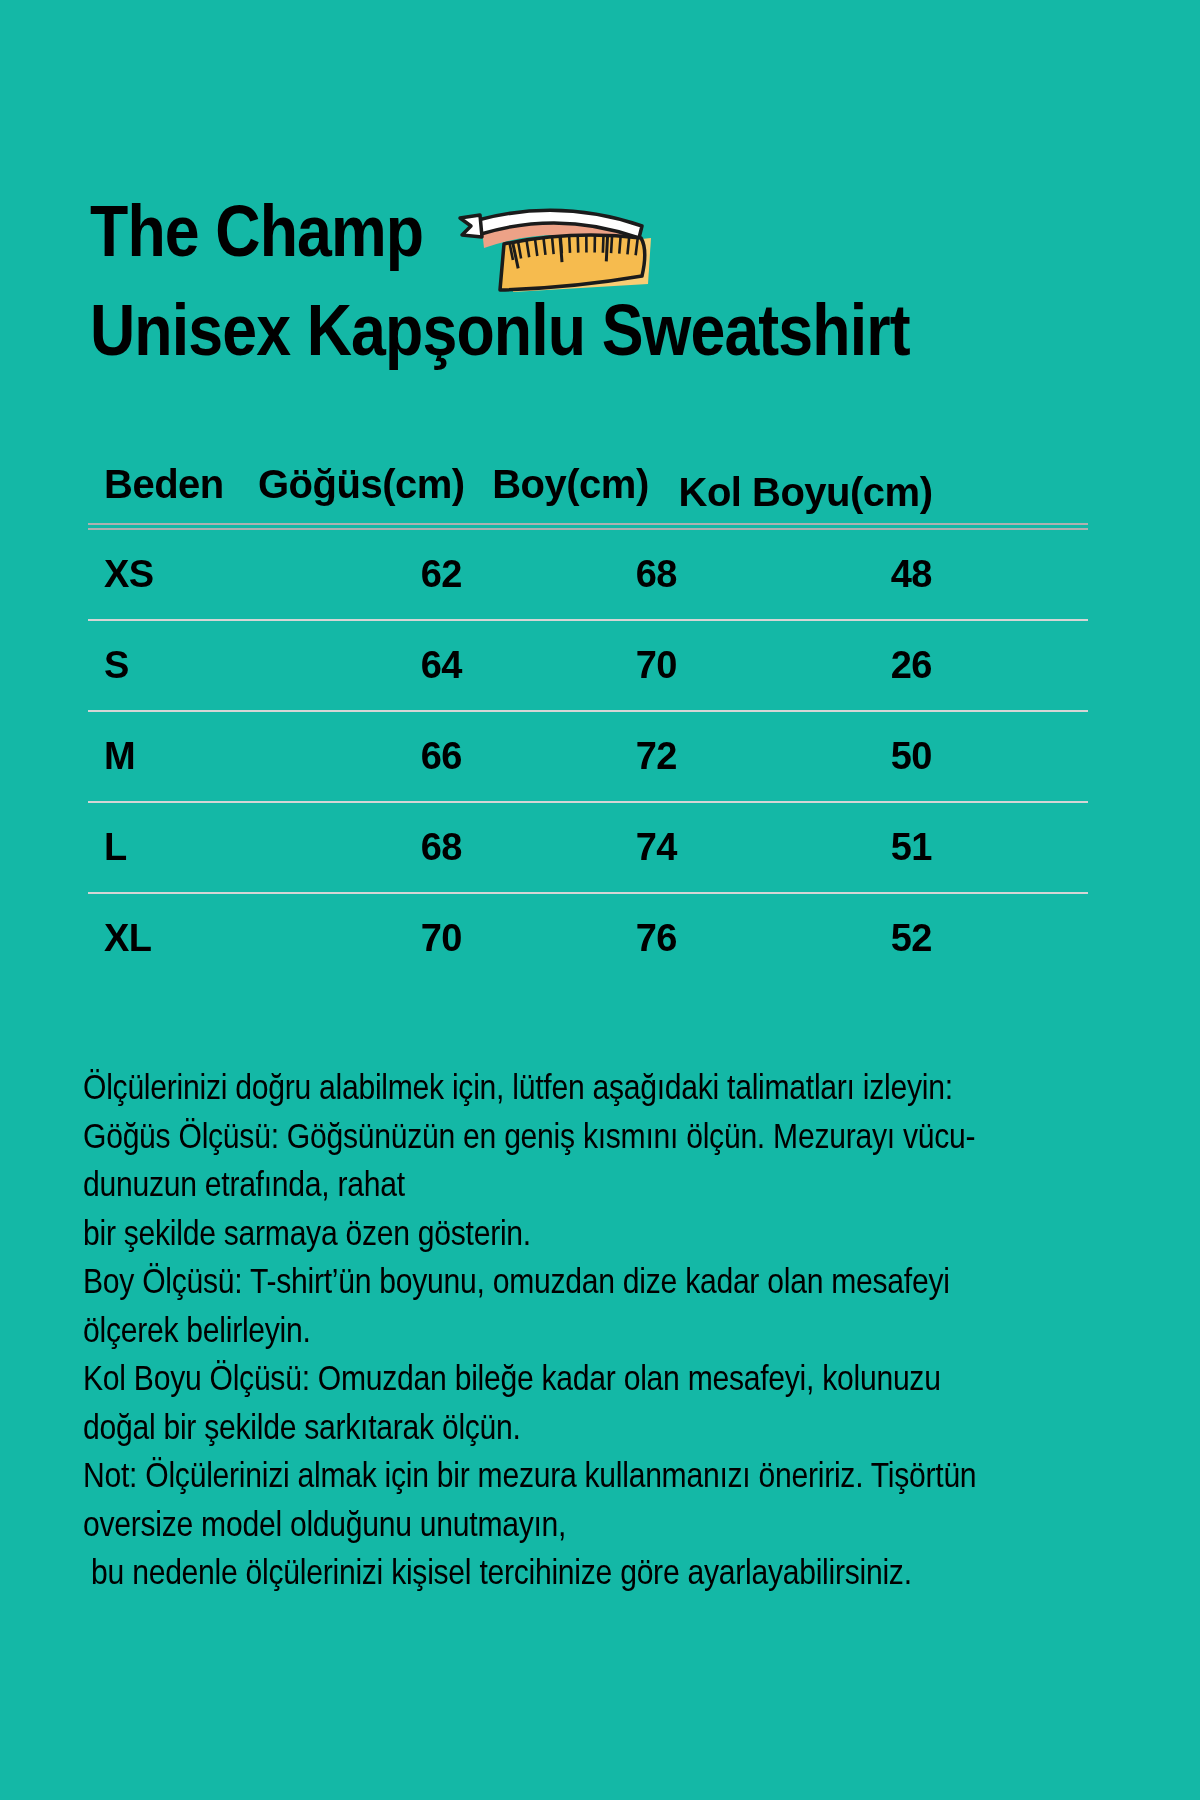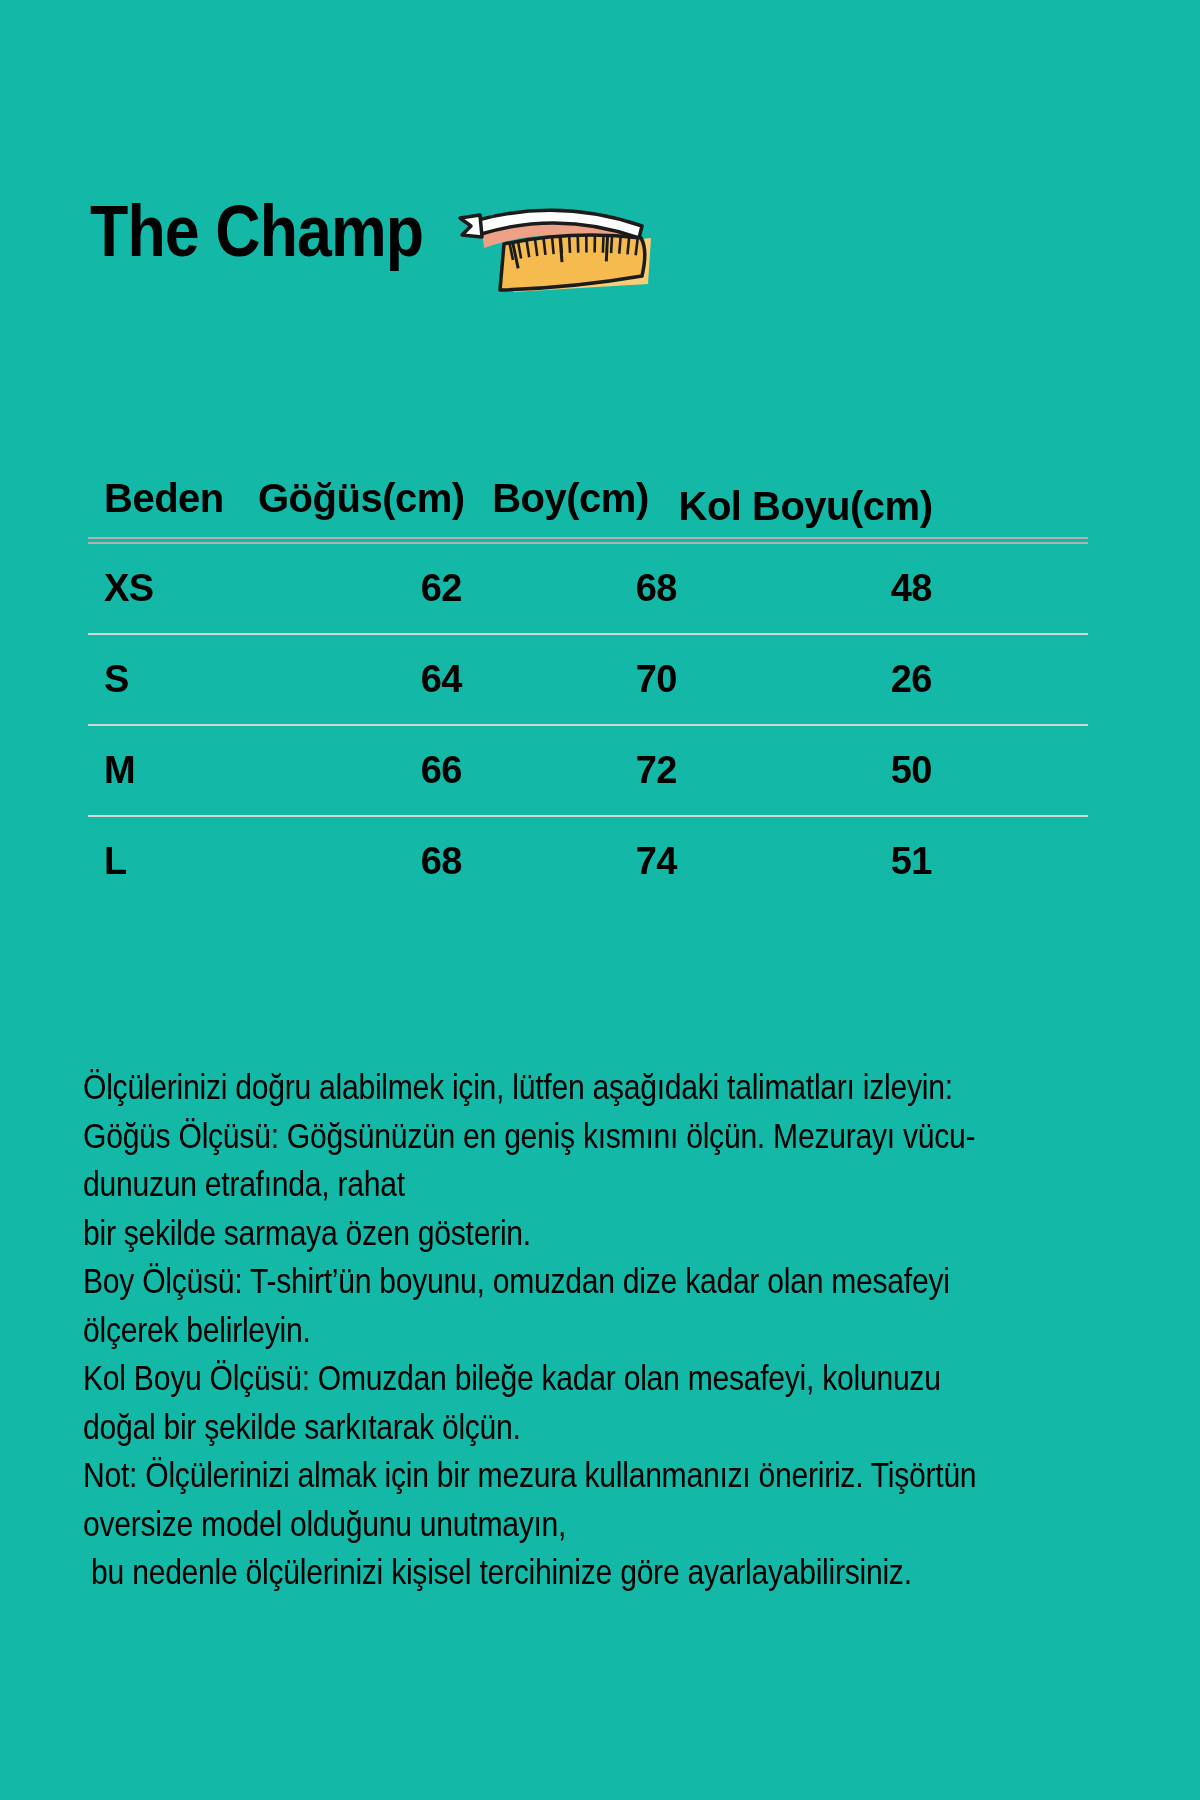--- a/index.html
+++ b/index.html
@@ -10,21 +10,21 @@
 
   
   .title-block{position:absolute;left:90px;top:182px;}
   .title-line{margin:0;font-size:72px;line-height:99px;font-weight:700;
     letter-spacing:-1px;white-space:nowrap;}
   .cond{display:inline-block;transform:scaleX(0.87);transform-origin:0 50%;}
   .tape-icon{position:absolute;left:362px;top:10px;width:205px;height:100px;}
 
   
   .size-table{
-    position:absolute;left:88px;top:476px;width:1000px;
+    position:absolute;left:88px;top:462px;width:1000px;
     border-collapse:collapse;table-layout:fixed;
   }
   .size-table th{
     font-size:40px;font-weight:700;letter-spacing:-0.5px;
     padding:0 0 16px 0;text-align:center;vertical-align:bottom;
     border-bottom:7px double var(--rule-dark);
   }
   .size-table th.c-size{text-align:left;padding-left:16px;}
   .size-table th .shift{position:relative;top:8px;display:inline-block;}
   .size-table td{
@@ -44,20 +44,21 @@
     white-space:pre;font-weight:400;
   }
 </style>
 </head>
 <body>
 
 <div class="page">
 
   <header class="title-block">
     <h1 class="title-line"><span class="cond">The Champ</span></h1>
+    <h1 class="title-line"><span class="cond">Unisex Kapşonlu Sweatshirt</span></h1>
 
     <span class="tape-icon">
       <svg width="205" height="100" viewBox="0 0 205 100" aria-hidden="true">
 
         <path d="M30 38 Q 105 14 186 40 L 185 56 Q 105 30 32 56 Z" fill="var(--tape-salmon)"></path>
 
         <path d="M26 28 Q 108 6 190 34 L 187 46 Q 108 18 29 42 Z" fill="#ffffff" stroke="var(--tape-outline)" stroke-width="3.5" stroke-linejoin="round"></path>
 
         <path d="M8 26 L28 23 L30 45 L10 43 L19 34 Z" fill="#ffffff" stroke="var(--tape-outline)" stroke-width="3.5" stroke-linejoin="round"></path>
 
@@ -111,20 +112,27 @@
           <td>50</td>
           <td class="c-fill"></td>
         </tr>
         <tr>
           <td class="c-size">L</td>
           <td>68</td>
           <td>74</td>
           <td>51</td>
           <td class="c-fill"></td>
         </tr>
+        <tr>
+          <td class="c-size">XL</td>
+          <td>70</td>
+          <td>76</td>
+          <td>52</td>
+          <td class="c-fill"></td>
+        </tr>
       </tbody>
   </table>
 
   <section class="instructions">
       <div class="instr-line">Ölçülerinizi doğru alabilmek için, lütfen aşağıdaki talimatları izleyin:</div>
       <div class="instr-line">Göğüs Ölçüsü: Göğsünüzün en geniş kısmını ölçün. Mezurayı vücu-</div>
       <div class="instr-line">dunuzun etrafında, rahat</div>
       <div class="instr-line">bir şekilde sarmaya özen gösterin.</div>
       <div class="instr-line">Boy Ölçüsü: T-shirt’ün boyunu, omuzdan dize kadar olan mesafeyi</div>
       <div class="instr-line">ölçerek belirleyin.</div>

